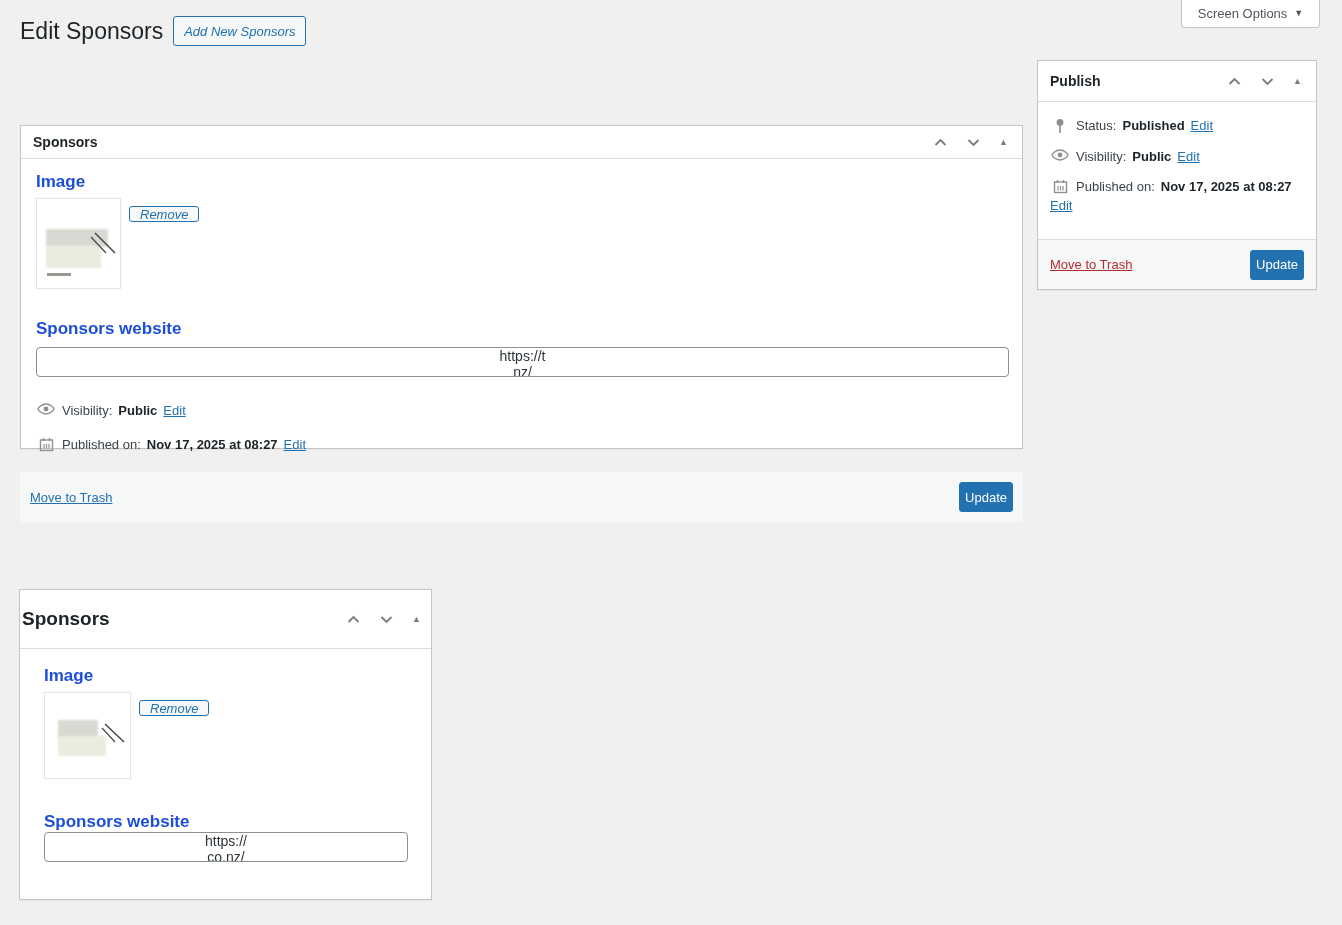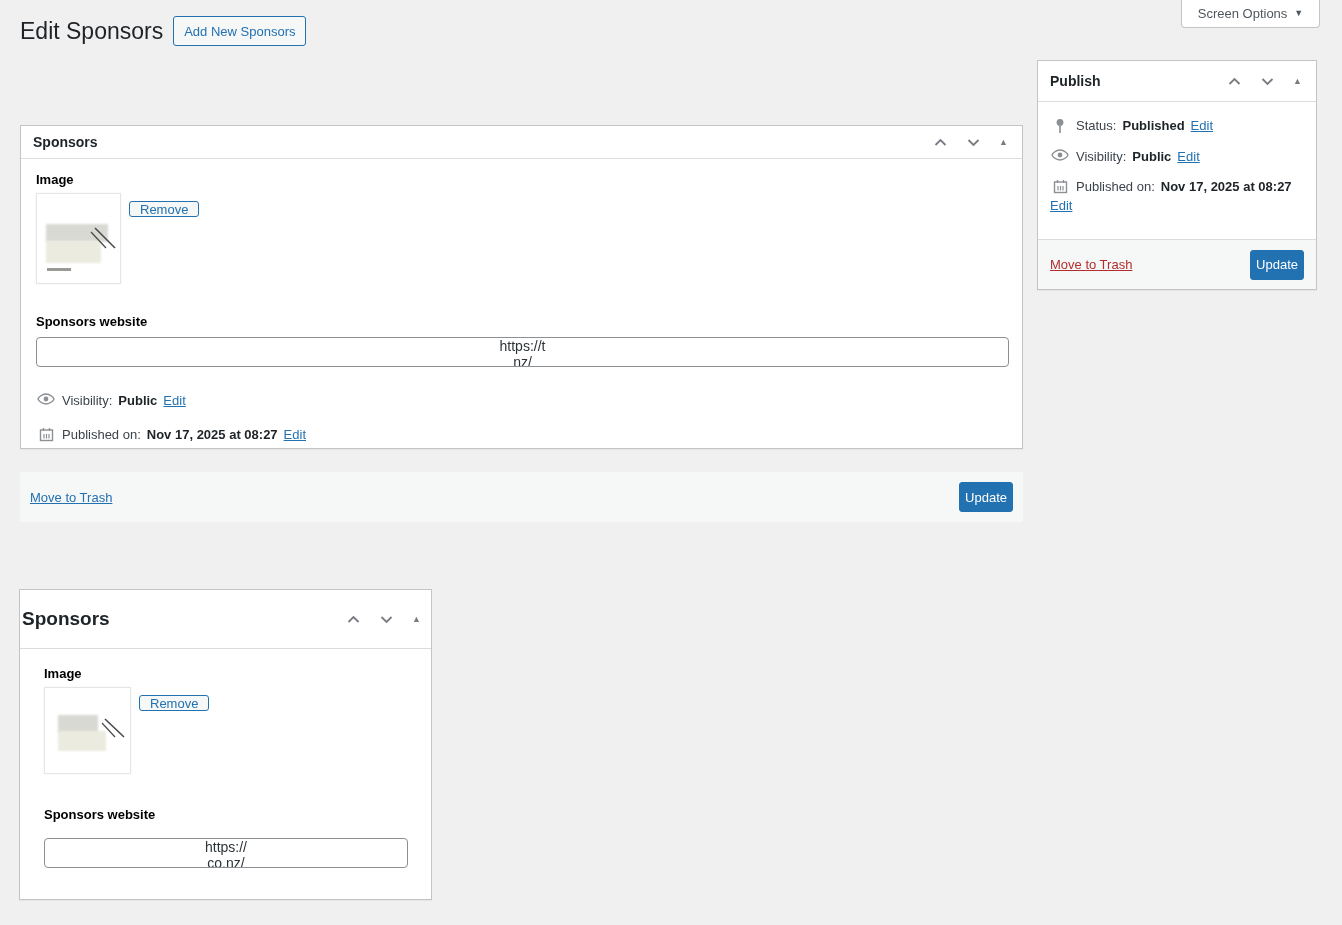--- a/index.html
+++ b/index.html
@@ -24,20 +24,21 @@
   .caret-down { font-size:9px; color:#50575e; line-height:1; }
 
   
   .page-header { position:absolute; left:20px; top:16px; display:flex; align-items:center; gap:10px; }
   .page-title { font-size:23px; font-weight:400; color:#1d2327; line-height:30px; }
   .btn-secondary {
     display:inline-flex; align-items:center; justify-content:center;
     background:#f6f7f7; border:1px solid #2271b1; border-radius:3px;
     color:#2271b1; font-size:13px; height:30px; padding:0 10px; cursor:pointer;
     font-family:inherit;
+    font-style:italic;
   }
 
   
   .title-input {
     position:absolute; left:20px; top:63px; width:1003px; height:38px;
     background:#fff; border:1px solid #8c8f94; border-radius:4px;
     display:flex; align-items:center; padding:0 12px;
     font-size:22px; color:#2c3338; overflow:hidden; white-space:nowrap;
   }
 
@@ -55,21 +56,21 @@
   }
   .postbox-title { font-size:14px; font-weight:700; color:#1d2327; }
   .handle-actions { display:flex; align-items:center; gap:14px; }
   .handle-btn { background:none; border:none; cursor:pointer; display:flex; align-items:center; padding:2px; }
   .toggle-indicator { font-size:9px; color:#787c82; line-height:1; }
 
   .box1 { left:20px; top:125px; width:1003px; height:324px; }
   .box1 .postbox-header { height:33px; padding:0 12px; }
   .box1 .inside { padding:13px 15px; }
 
-  .field-label { font-size:13px; font-weight:700; color:#000000; display:block; }
+  .field-label { font-size:17px; font-weight:700; color:#1d4ed8; display:block; }
 
   .image-row { display:flex; align-items:flex-start; margin-top:6px; }
   .thumb {
     position:relative; background:#fff; border:1px solid #e5e5e5;
     box-shadow:0 0 2px rgba(0,0,0,.06); overflow:hidden;
   }
   .thumb .b1 { position:absolute; background:#d9d9d3; filter:blur(1px); }
   .thumb .b2 { position:absolute; background:#ebebdf; filter:blur(1px); }
   .thumb .dots { position:absolute; background:#9a9a94; height:3px; filter:blur(.6px); }
   .thumb svg { position:absolute; }
@@ -302,21 +303,21 @@
           <span class="b2" style="left:13px;top:43px;width:48px;height:20px;"></span>
           <svg width="30" height="26" style="left:55px;top:28px;" viewBox="0 0 30 26">
             <line x1="5" y1="3" x2="24" y2="21" stroke="#4a4a4a" stroke-width="1.6"></line>
             <line x1="2" y1="7" x2="15" y2="21" stroke="#4a4a4a" stroke-width="1.2"></line>
           </svg>
         </div>
         <button class="btn-secondary remove-btn">Remove</button>
       </div>
 
       <span class="field-label" style="margin-top:33px;">Sponsors website</span>
-      <div class="url-input" style="width:364px;margin-top:16px;">
+      <div class="url-input" style="width:364px;margin-top:0;">
         <span>https://</span>
         <span class="blob" style="width:34px;height:11px;background:#a5a5a5;margin-left:2px;"></span>
         <span class="blob" style="width:42px;height:12px;background:#989898;margin-left:4px;"></span>
         <span class="blob" style="width:22px;height:10px;background:#c5c5c5;margin-left:4px;"></span>
         <span>co.nz/</span>
       </div>
     </div>
   </div>
 
 </div>

